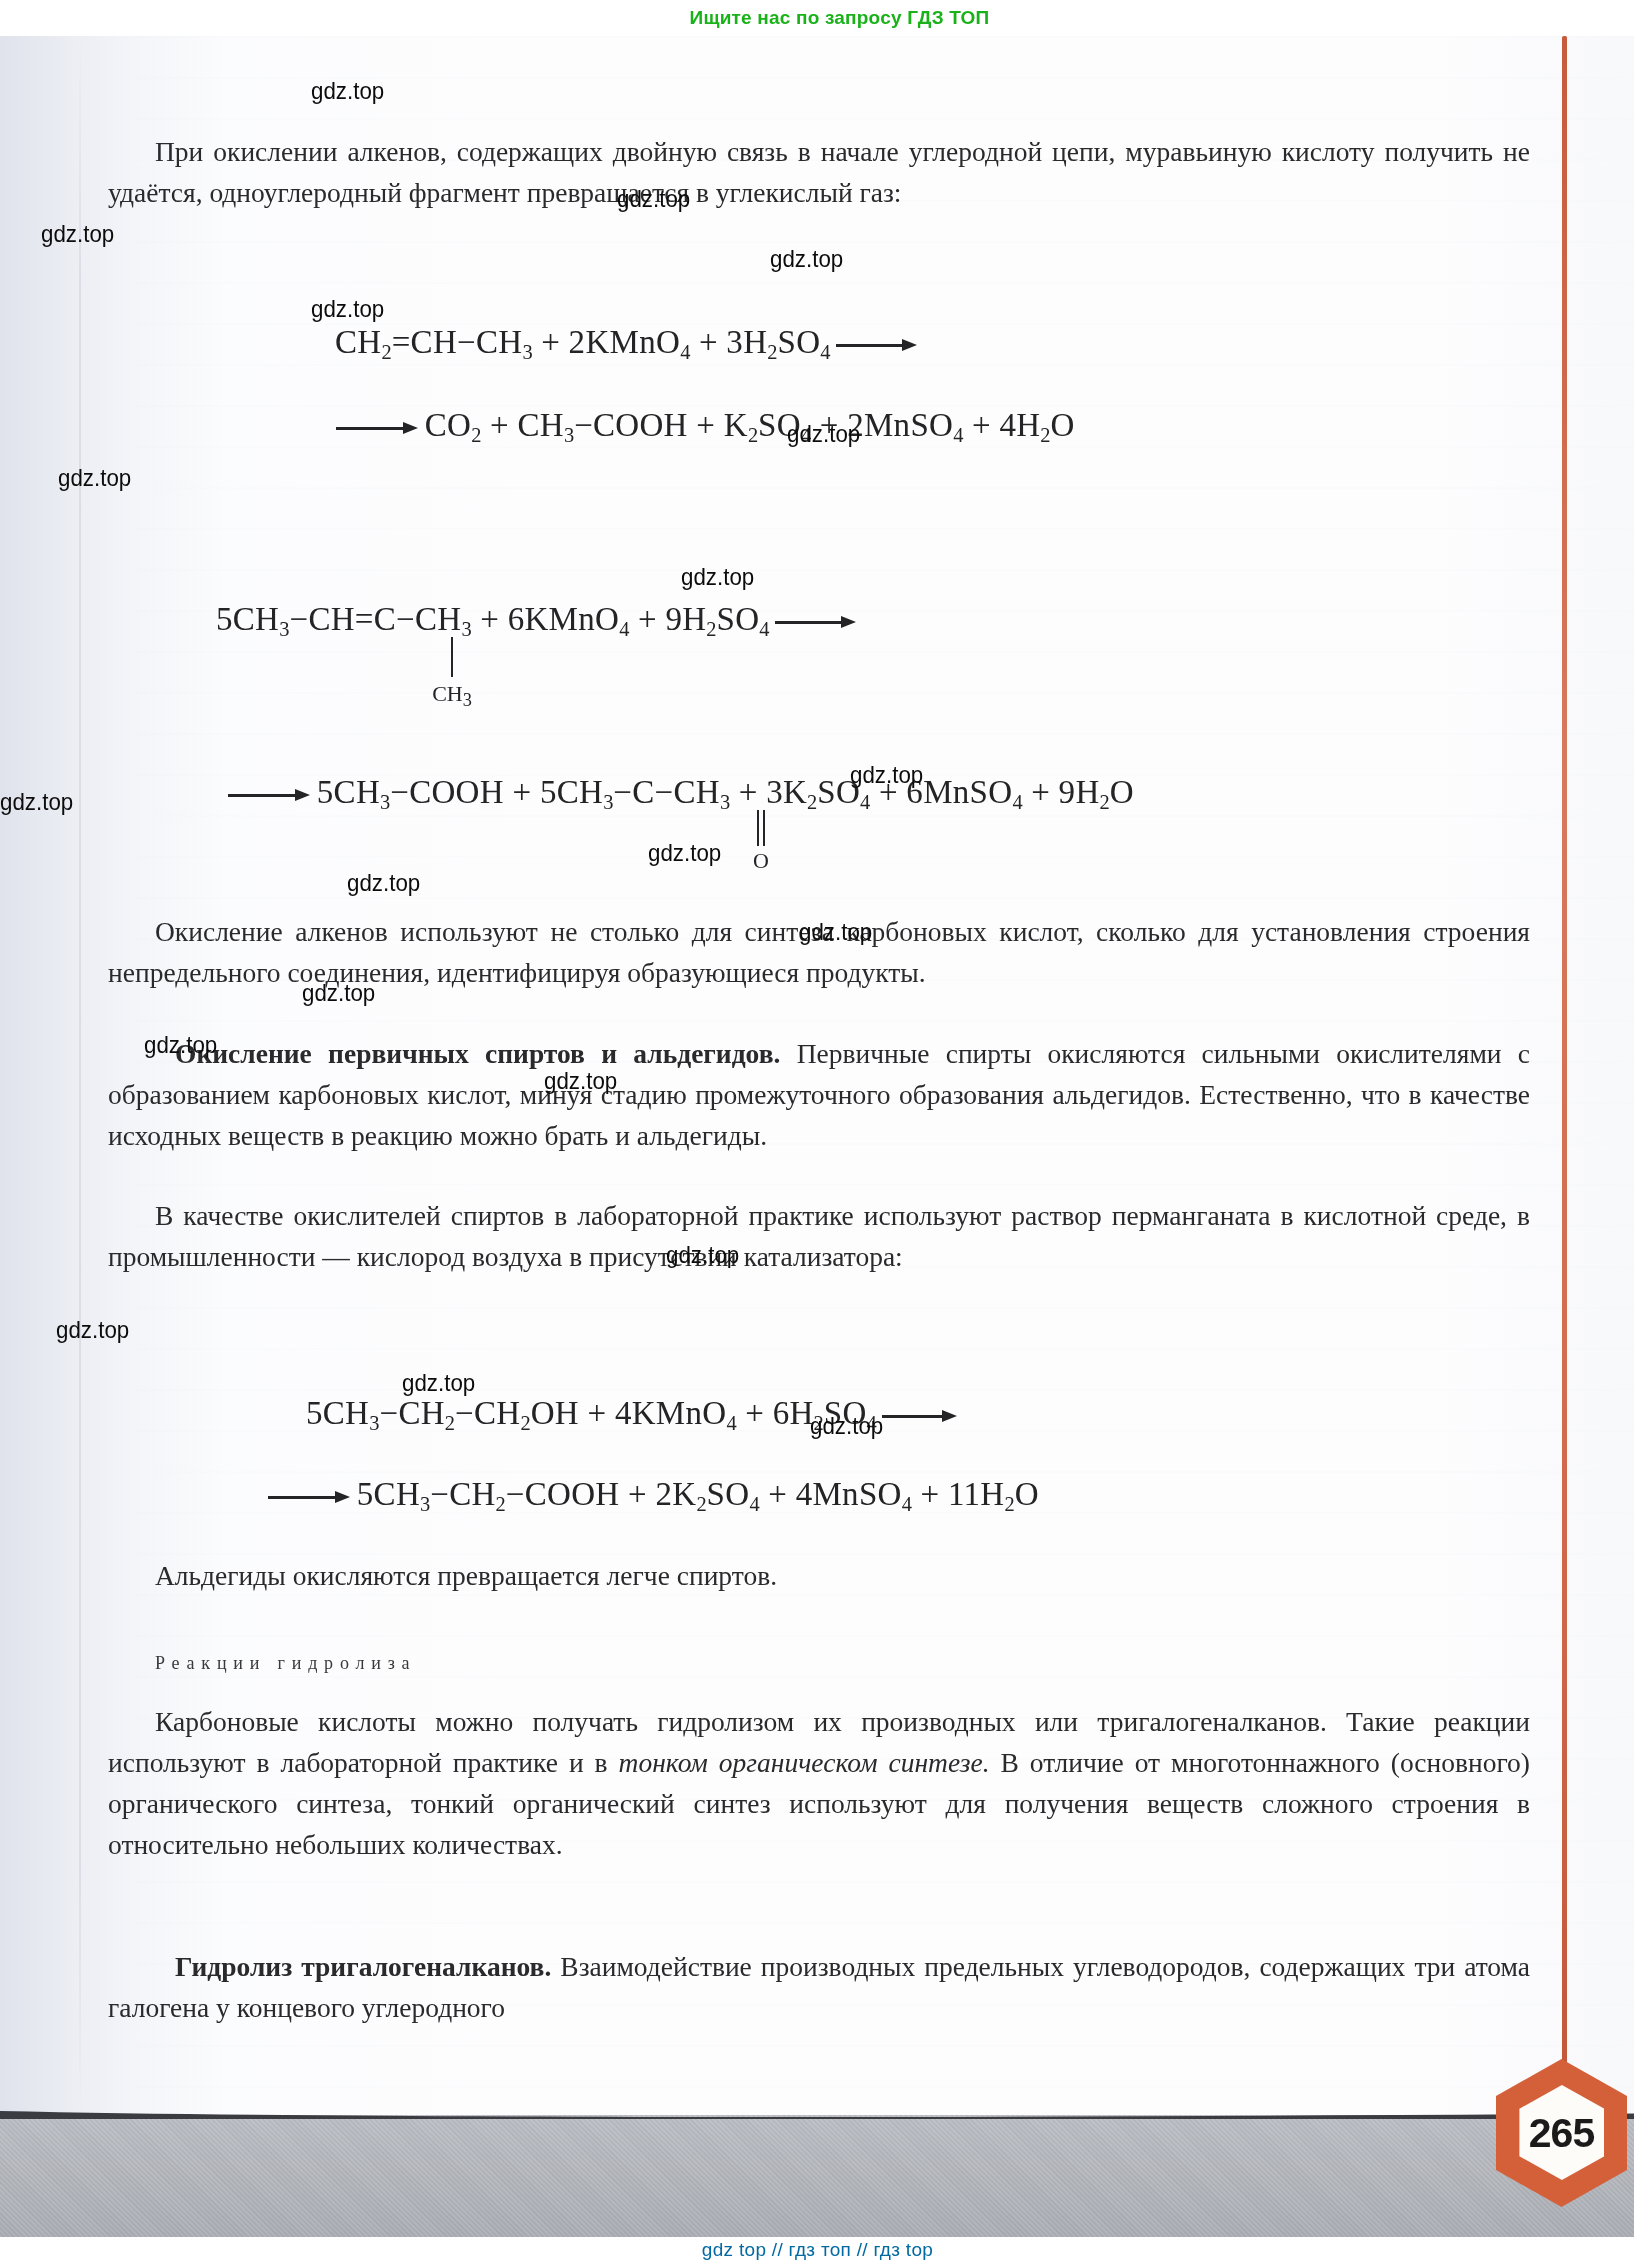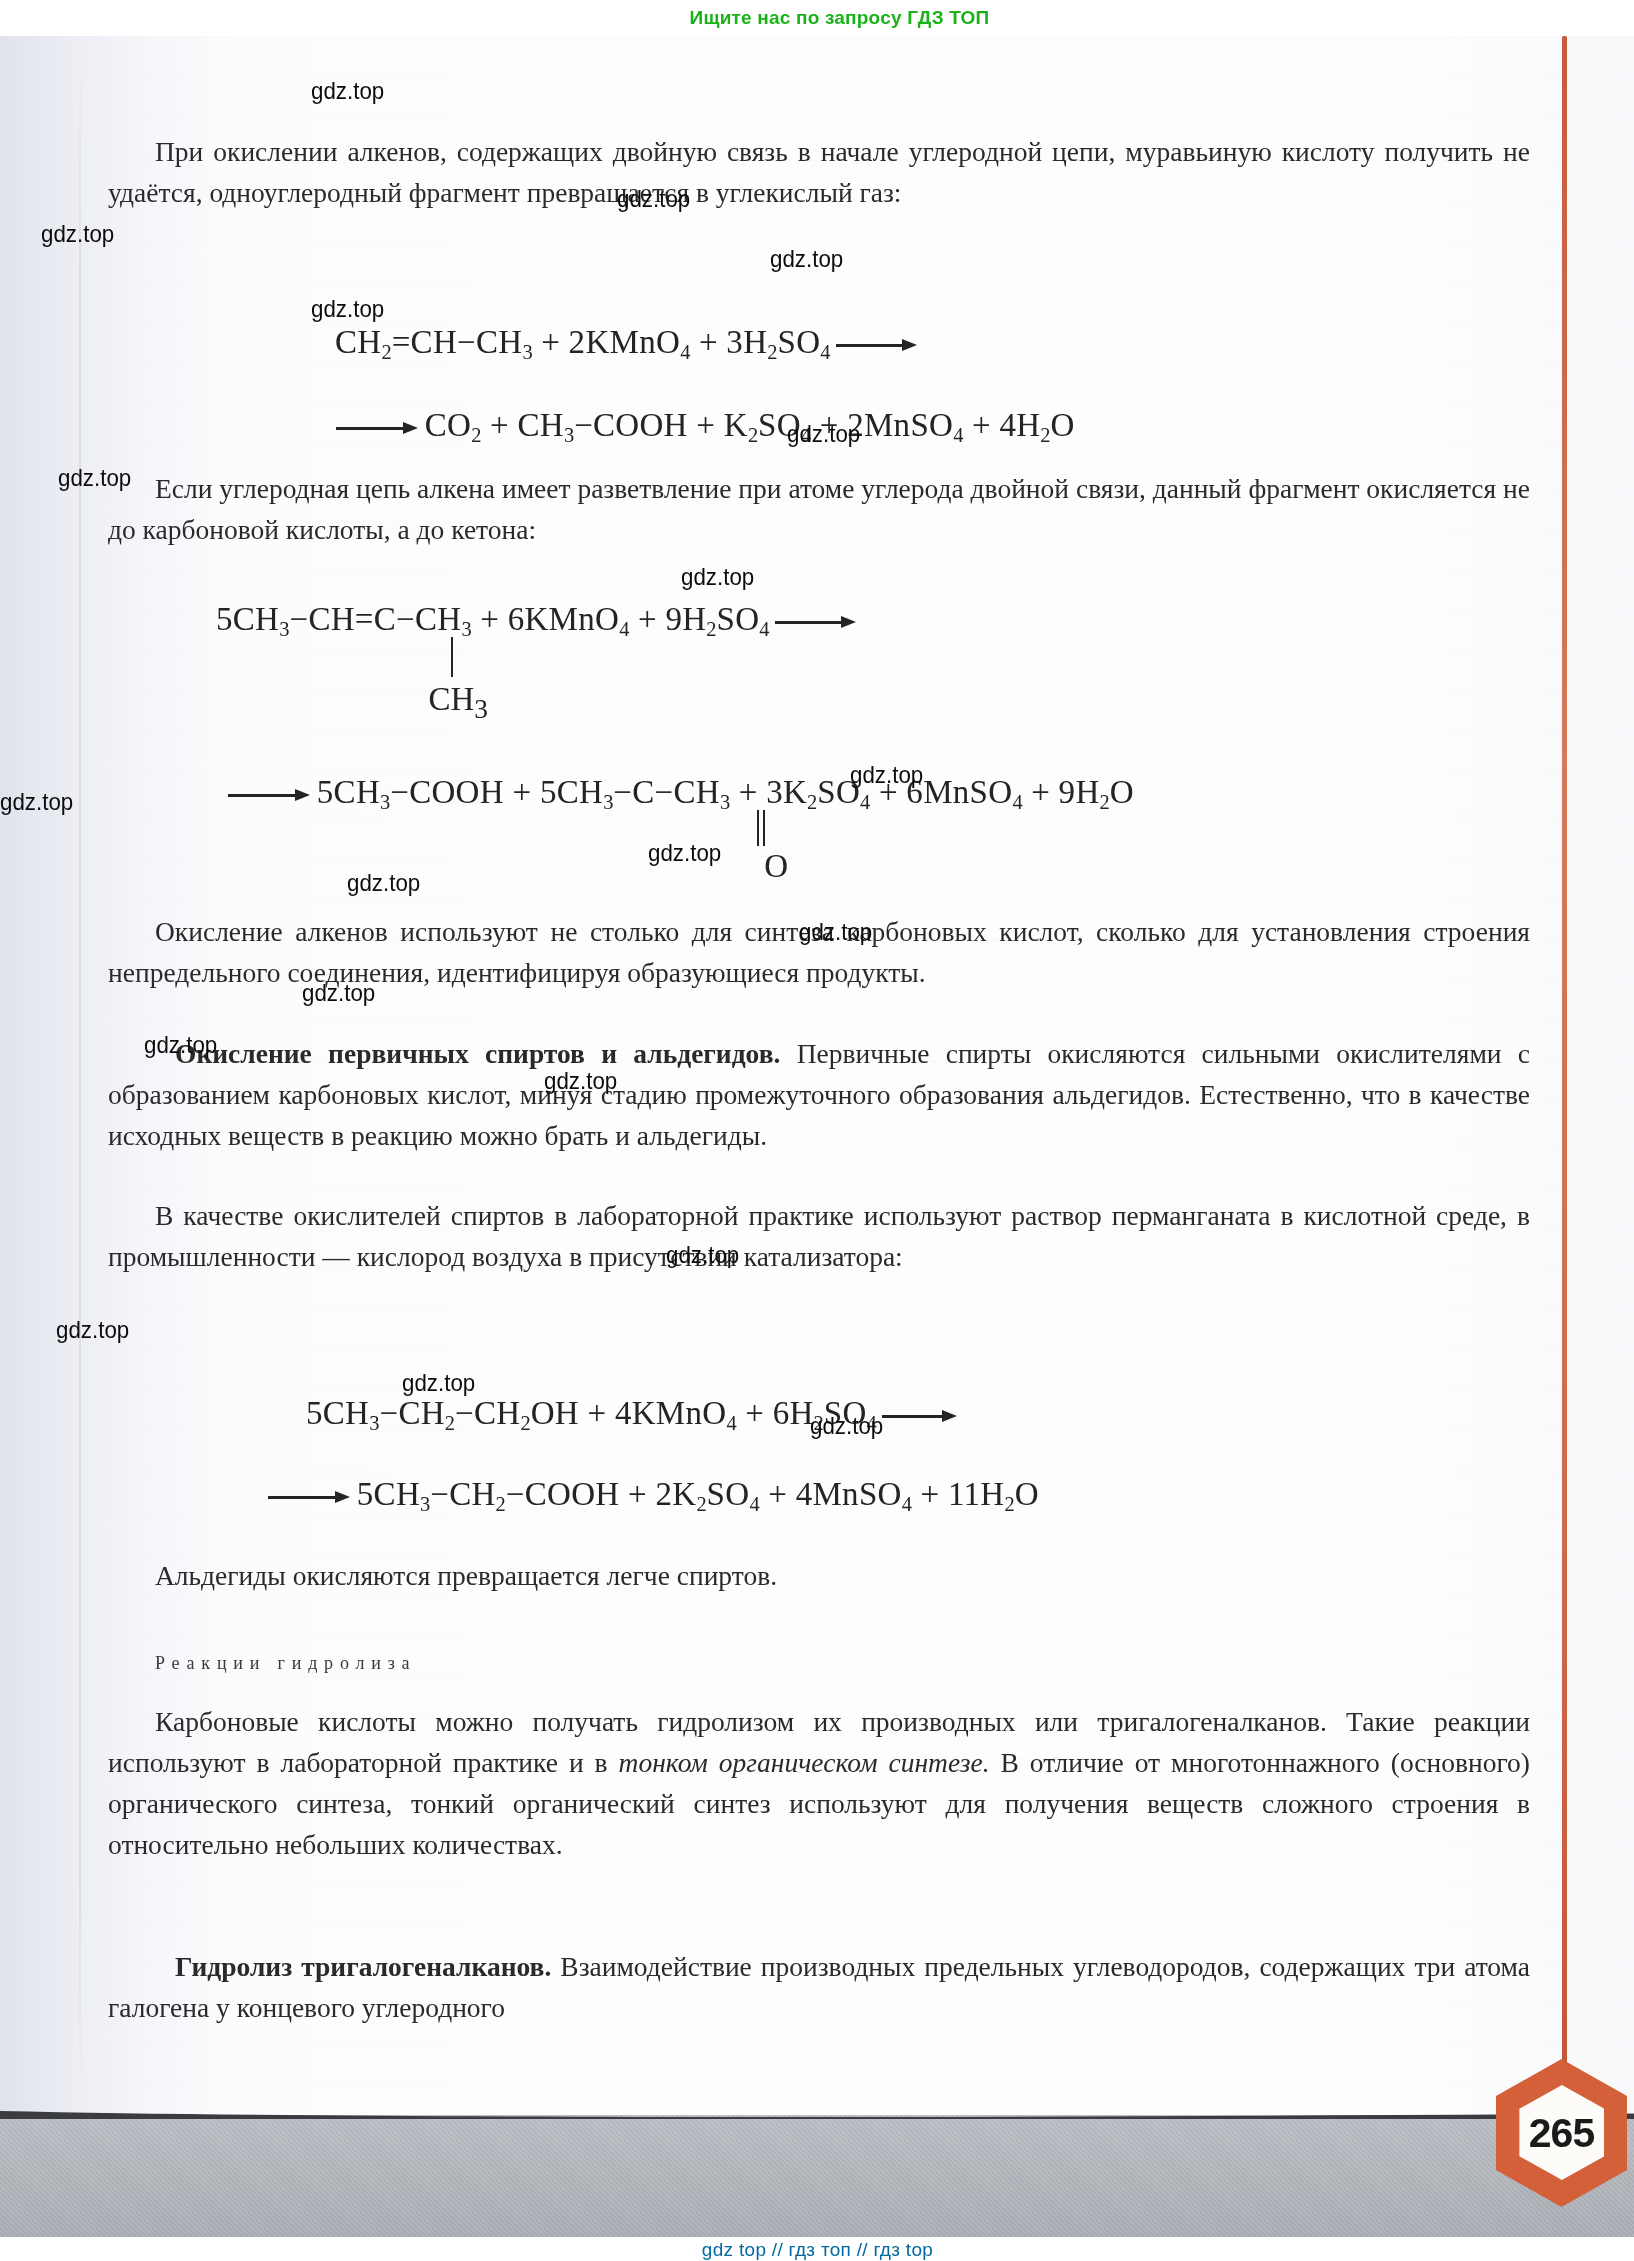--- a/index.html
+++ b/index.html
@@ -115,23 +115,23 @@
     width:0;height:0;border-top:6.8px solid transparent;border-bottom:6.8px solid transparent;
     border-left:15.3px solid #242426;
   }
   .arrow.short{width:77px;}
 
   
   .branch{
     position:absolute;
     font-family:"Liberation Serif", serif;
     color:#242426;
-    font-size:33px;
-    white-space:nowrap;
-    text-align:right;
+    font-size:22px;
+    white-space:nowrap;
+    text-align:center;
   }
   .vbond{
     width:2.2px;background:#242426;margin:0 auto;
   }
   .dbond{
     width:13.5px;margin:0 auto;position:relative;
   }
   .dbond span{
     position:absolute;top:0;width:2.2px;height:100%;background:#242426;
   }
@@ -219,21 +219,20 @@
     <div class="ptext indent" style="top:95px;">При окислении алкенов, содержащих двойную связь в начале углеродной цепи, муравьиную кислоту получить не удаётся, одноуглеродный фрагмент превращается в углекислый газ:</div>
 
     <div class="eq" style="left:335px;top:288px;">
       <span>CH</span><sub>2</sub><span>=CH−CH</span><sub>3</sub><span> + 2KMnO</span><sub>4</sub><span> + 3H</span><sub>2</sub><span>SO</span><sub>4</sub><span class="arrow"></span>
     </div>
 
     <div class="eq" style="left:331px;top:371px;">
       <span class="arrow"></span><span>CO</span><sub>2</sub><span> + CH</span><sub>3</sub><span>−COOH + K</span><sub>2</sub><span>SO</span><sub>4</sub><span> + 2MnSO</span><sub>4</sub><span> + 4H</span><sub>2</sub><span>O</span>
     </div>
 
-    <div class="ptext indent" style="top:432px;">Если углеродная цепь алкена имеет разветвление при атоме углерода двойной связи, данный фрагмент окисляется не до карбоновой кислоты, а до кетона:</div>
 
     <div class="eq" style="left:216px;top:565px;">
       <span>5CH</span><sub>3</sub><span>−CH=C−CH</span><sub>3</sub><span> + 6KMnO</span><sub>4</sub><span> + 9H</span><sub>2</sub><span>SO</span><sub>4</sub><span class="arrow"></span>
     </div>
 
     <div class="branch" style="left:416px;top:601px;width:72px;">
       <div class="vbond" style="height:40px;"></div>
       <div style="margin-top:3.6px;"><span>CH</span><sub>3</sub></div>
     </div>
 

